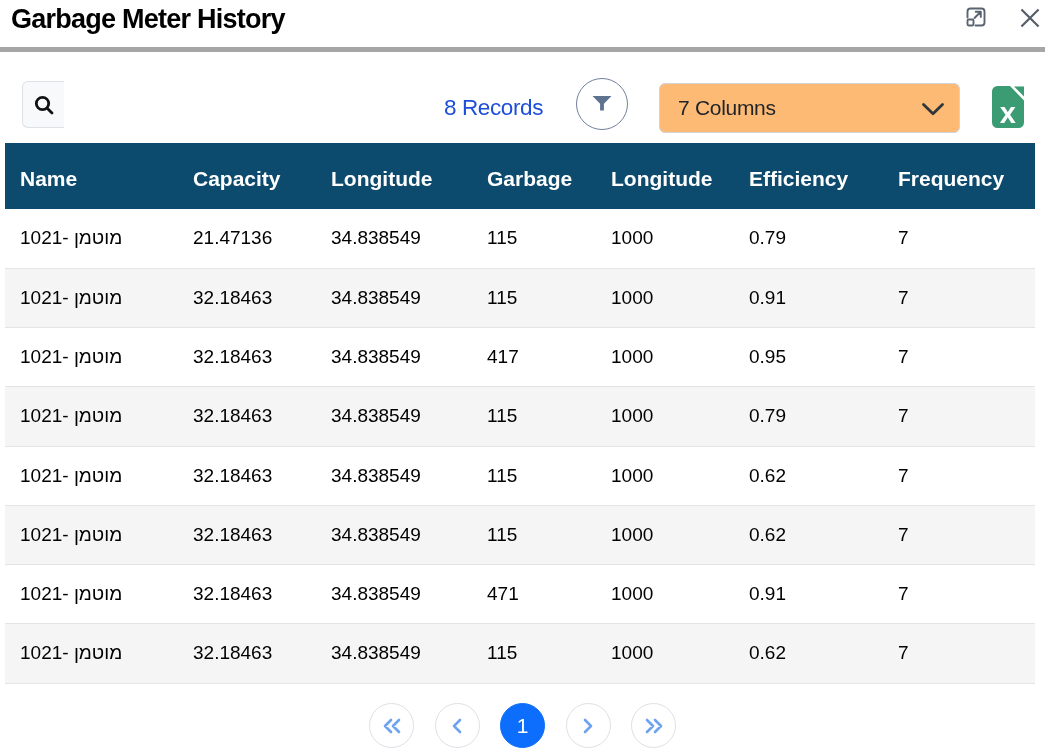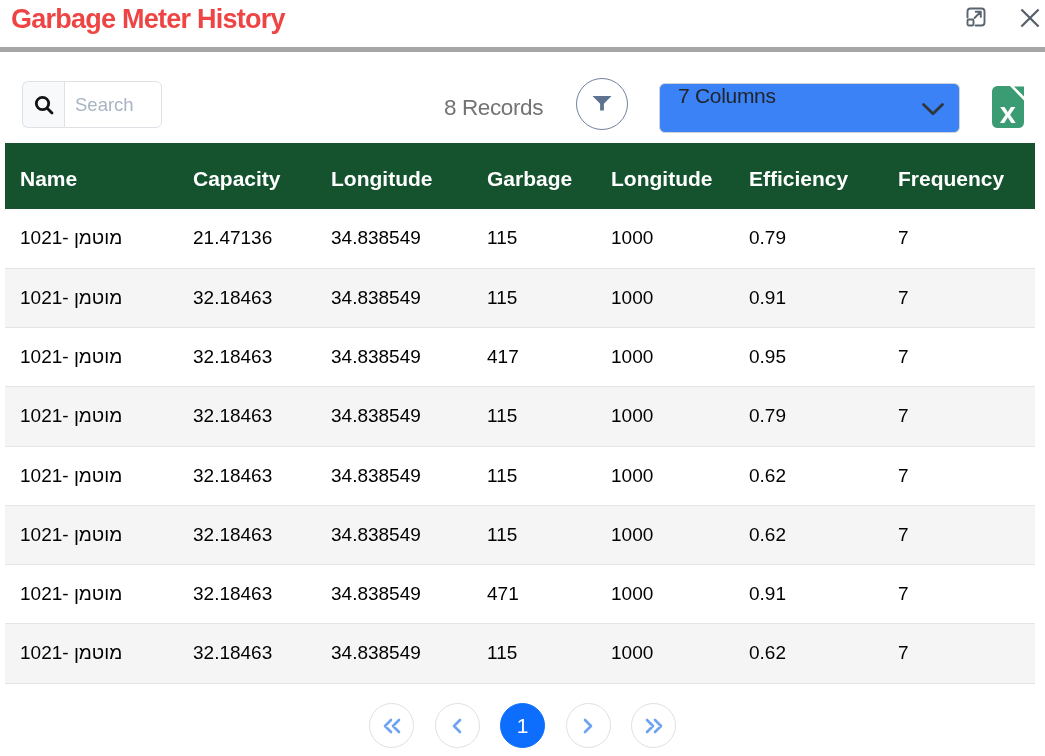--- a/index.html
+++ b/index.html
@@ -1,36 +1,36 @@
 <!DOCTYPE html>
 <html><head>
 <meta charset="utf-8">
 <style>
   * { margin:0; padding:0; box-sizing:border-box; }
   html,body { width:1045px; height:756px; background:#fff; font-family:"Liberation Sans", sans-serif; overflow:hidden; }
   .abs { position:absolute; }
-  .title { left:11px; top:4px; font-size:27px; font-weight:bold; color:#ef4444; letter-spacing:-0.75px; }
+  .title { left:11px; top:4px; font-size:27px; font-weight:bold; color:#000000; letter-spacing:-0.75px; }
   .divider { left:0; top:47px; width:1045px; height:5px; background:#a6a6a6; }
   .icon-pip { left:964px; top:5px; }
   .icon-x { left:1019px; top:7px; }
 
   
   .searchwrap { left:22px; top:81px; width:140px; height:47px; display:flex; }
   .search-addon { width:42px; height:47px; background:#f8f9fa; border:1px solid #dee2e6; border-right:none; border-radius:6px 0 0 6px; display:flex; align-items:center; justify-content:center; }
   .search-input { width:98px; height:47px; background:#fff; border:1px solid #dee2e6; border-radius:0 6px 6px 0; font-size:18.5px; color:#a9b4c2; padding-left:10px; display:flex; align-items:center; }
-  .records { left:380px; top:95px; width:163px; text-align:right; font-size:22.5px; font-weight:400; color:#737373; letter-spacing:-0.4px; }
+  .records { left:380px; top:95px; width:163px; text-align:right; font-size:22.5px; font-weight:400; color:#1d4ed8; letter-spacing:-0.4px; }
   .filterbtn { left:576px; top:78px; width:52px; height:52px; border-radius:50%; border:1.8px solid #72819f; background:#fff; display:flex; align-items:center; justify-content:center; }
-  .colsel { left:659px; top:83px; width:301px; height:50px; background:#3b82f6; border:1px solid #cfd4d9; border-radius:6px; display:flex; }
+  .colsel { left:659px; top:83px; width:301px; height:50px; background:#fdba74; border:1px solid #cfd4d9; border-radius:6px; display:flex; align-items:center; }
   .colsel .lbl { font-size:21px; color:#212529; padding-left:18px; letter-spacing:-0.3px; }
   .colsel svg { position:absolute; right:13px; top:17px; }
   .excel { left:992px; top:86px; }
 
   
   .grid { left:5px; top:143px; width:1030px; border-collapse:collapse; table-layout:fixed; }
-  .grid th { background:#14532d; color:#fff; font-size:21px; font-weight:bold; text-align:left; height:66px; padding:5px 0 0 15px; vertical-align:middle; }
+  .grid th { background:#0c4a6e; color:#fff; font-size:21px; font-weight:bold; text-align:left; height:66px; padding:5px 0 0 15px; vertical-align:middle; }
   .grid td { font-size:19px; color:#000000; height:59.25px; padding:0 0 0 15px; vertical-align:middle; border-bottom:1px solid #e2e5e8; }
   .grid tr.alt td { background:#f5f5f5; }
 
   
   .pager { left:0; top:703px; width:1045px; display:flex; justify-content:center; align-items:center; gap:20.5px; }
   .pbtn { width:45px; height:45px; border-radius:50%; border:1px solid #dde1e5; background:#fff; display:flex; align-items:center; justify-content:center; }
   .pbtn.active { background:#0d6efd; border-color:#0d6efd; color:#fff; font-size:21px; }
 </style>
 </head>
 <body>
@@ -47,21 +47,20 @@
   <path d="M3.2 3.2 L18.8 18.8 M18.8 3.2 L3.2 18.8"></path>
 </svg>
 
 <div class="abs searchwrap">
   <div class="search-addon">
     <svg width="22" height="22" viewBox="0 0 22 22" fill="none" stroke="#111" stroke-width="2.8" stroke-linecap="round">
       <circle cx="9.5" cy="9.5" r="6.2"></circle>
       <path d="M14.2 14.2 L19 19"></path>
     </svg>
   </div>
-  <div class="search-input">Search</div>
 </div>
 
 <div class="abs records">8 Records</div>
 
 <div class="abs filterbtn">
   <svg width="24" height="24" viewBox="0 0 24 24" fill="#5e7390">
     <path d="M2.5 4 h19 L13.9 11.8 V18.5 h-3.8 V11.8 Z"></path>
   </svg>
 </div>
 

